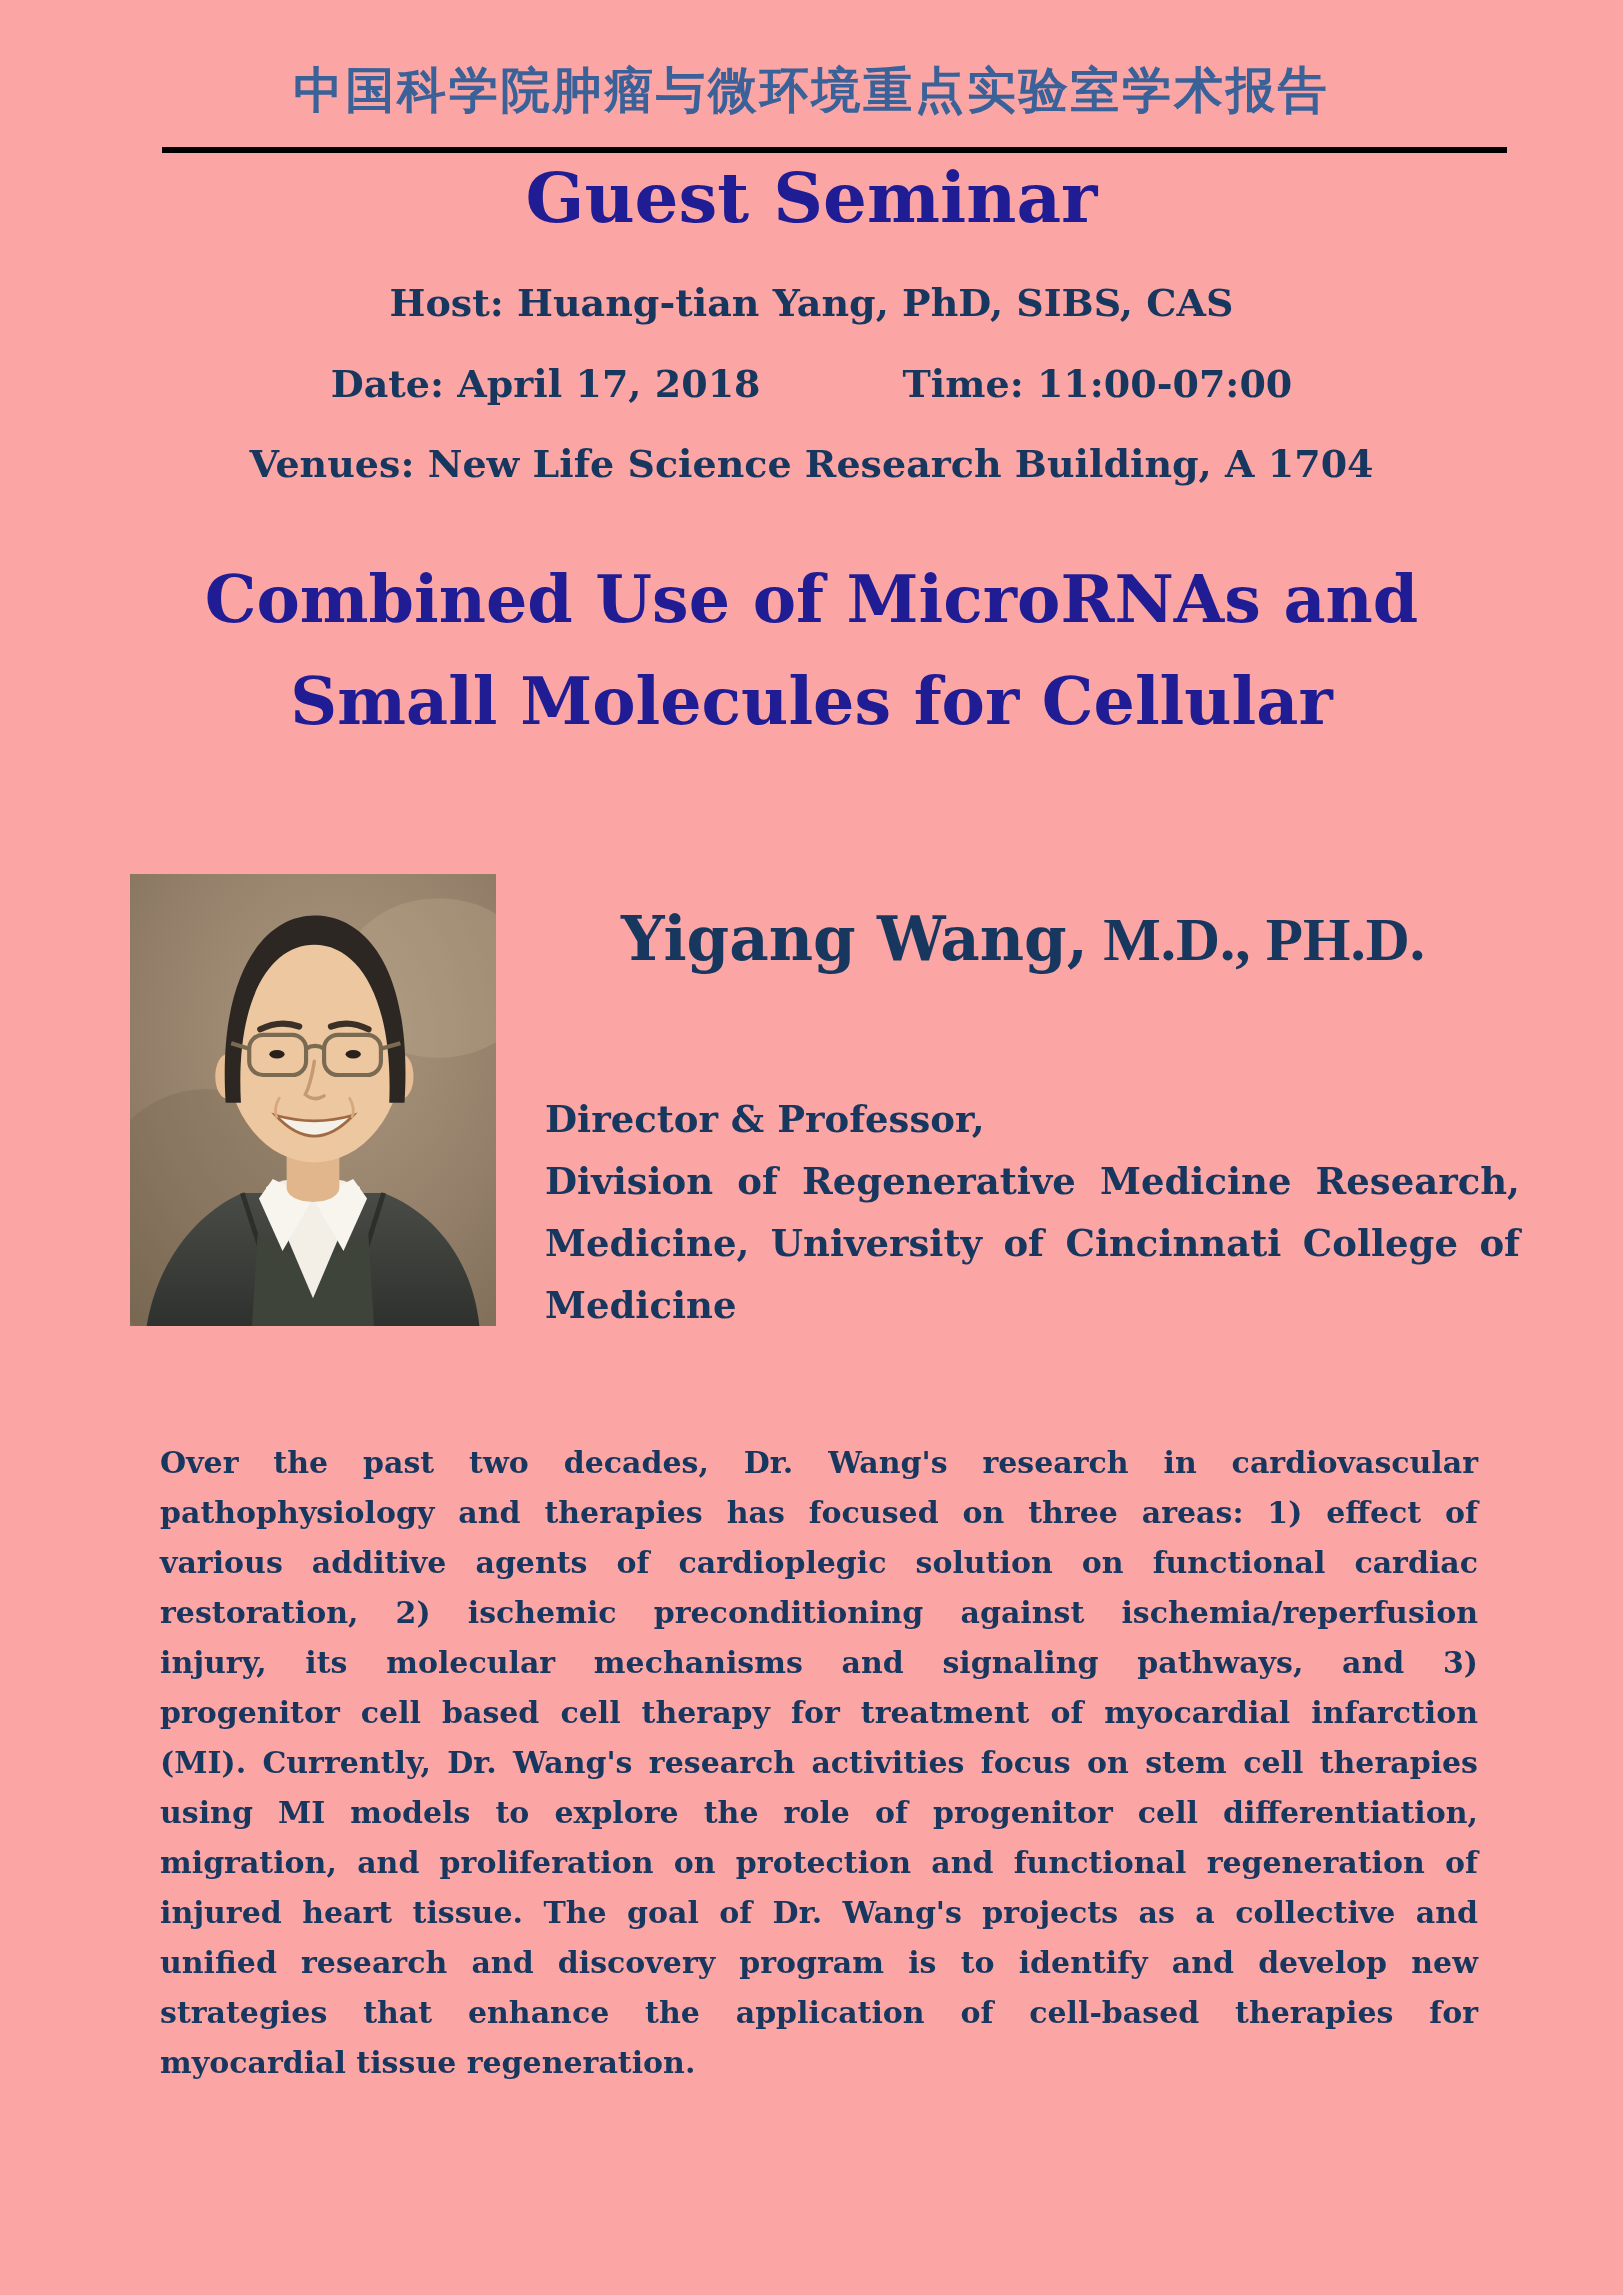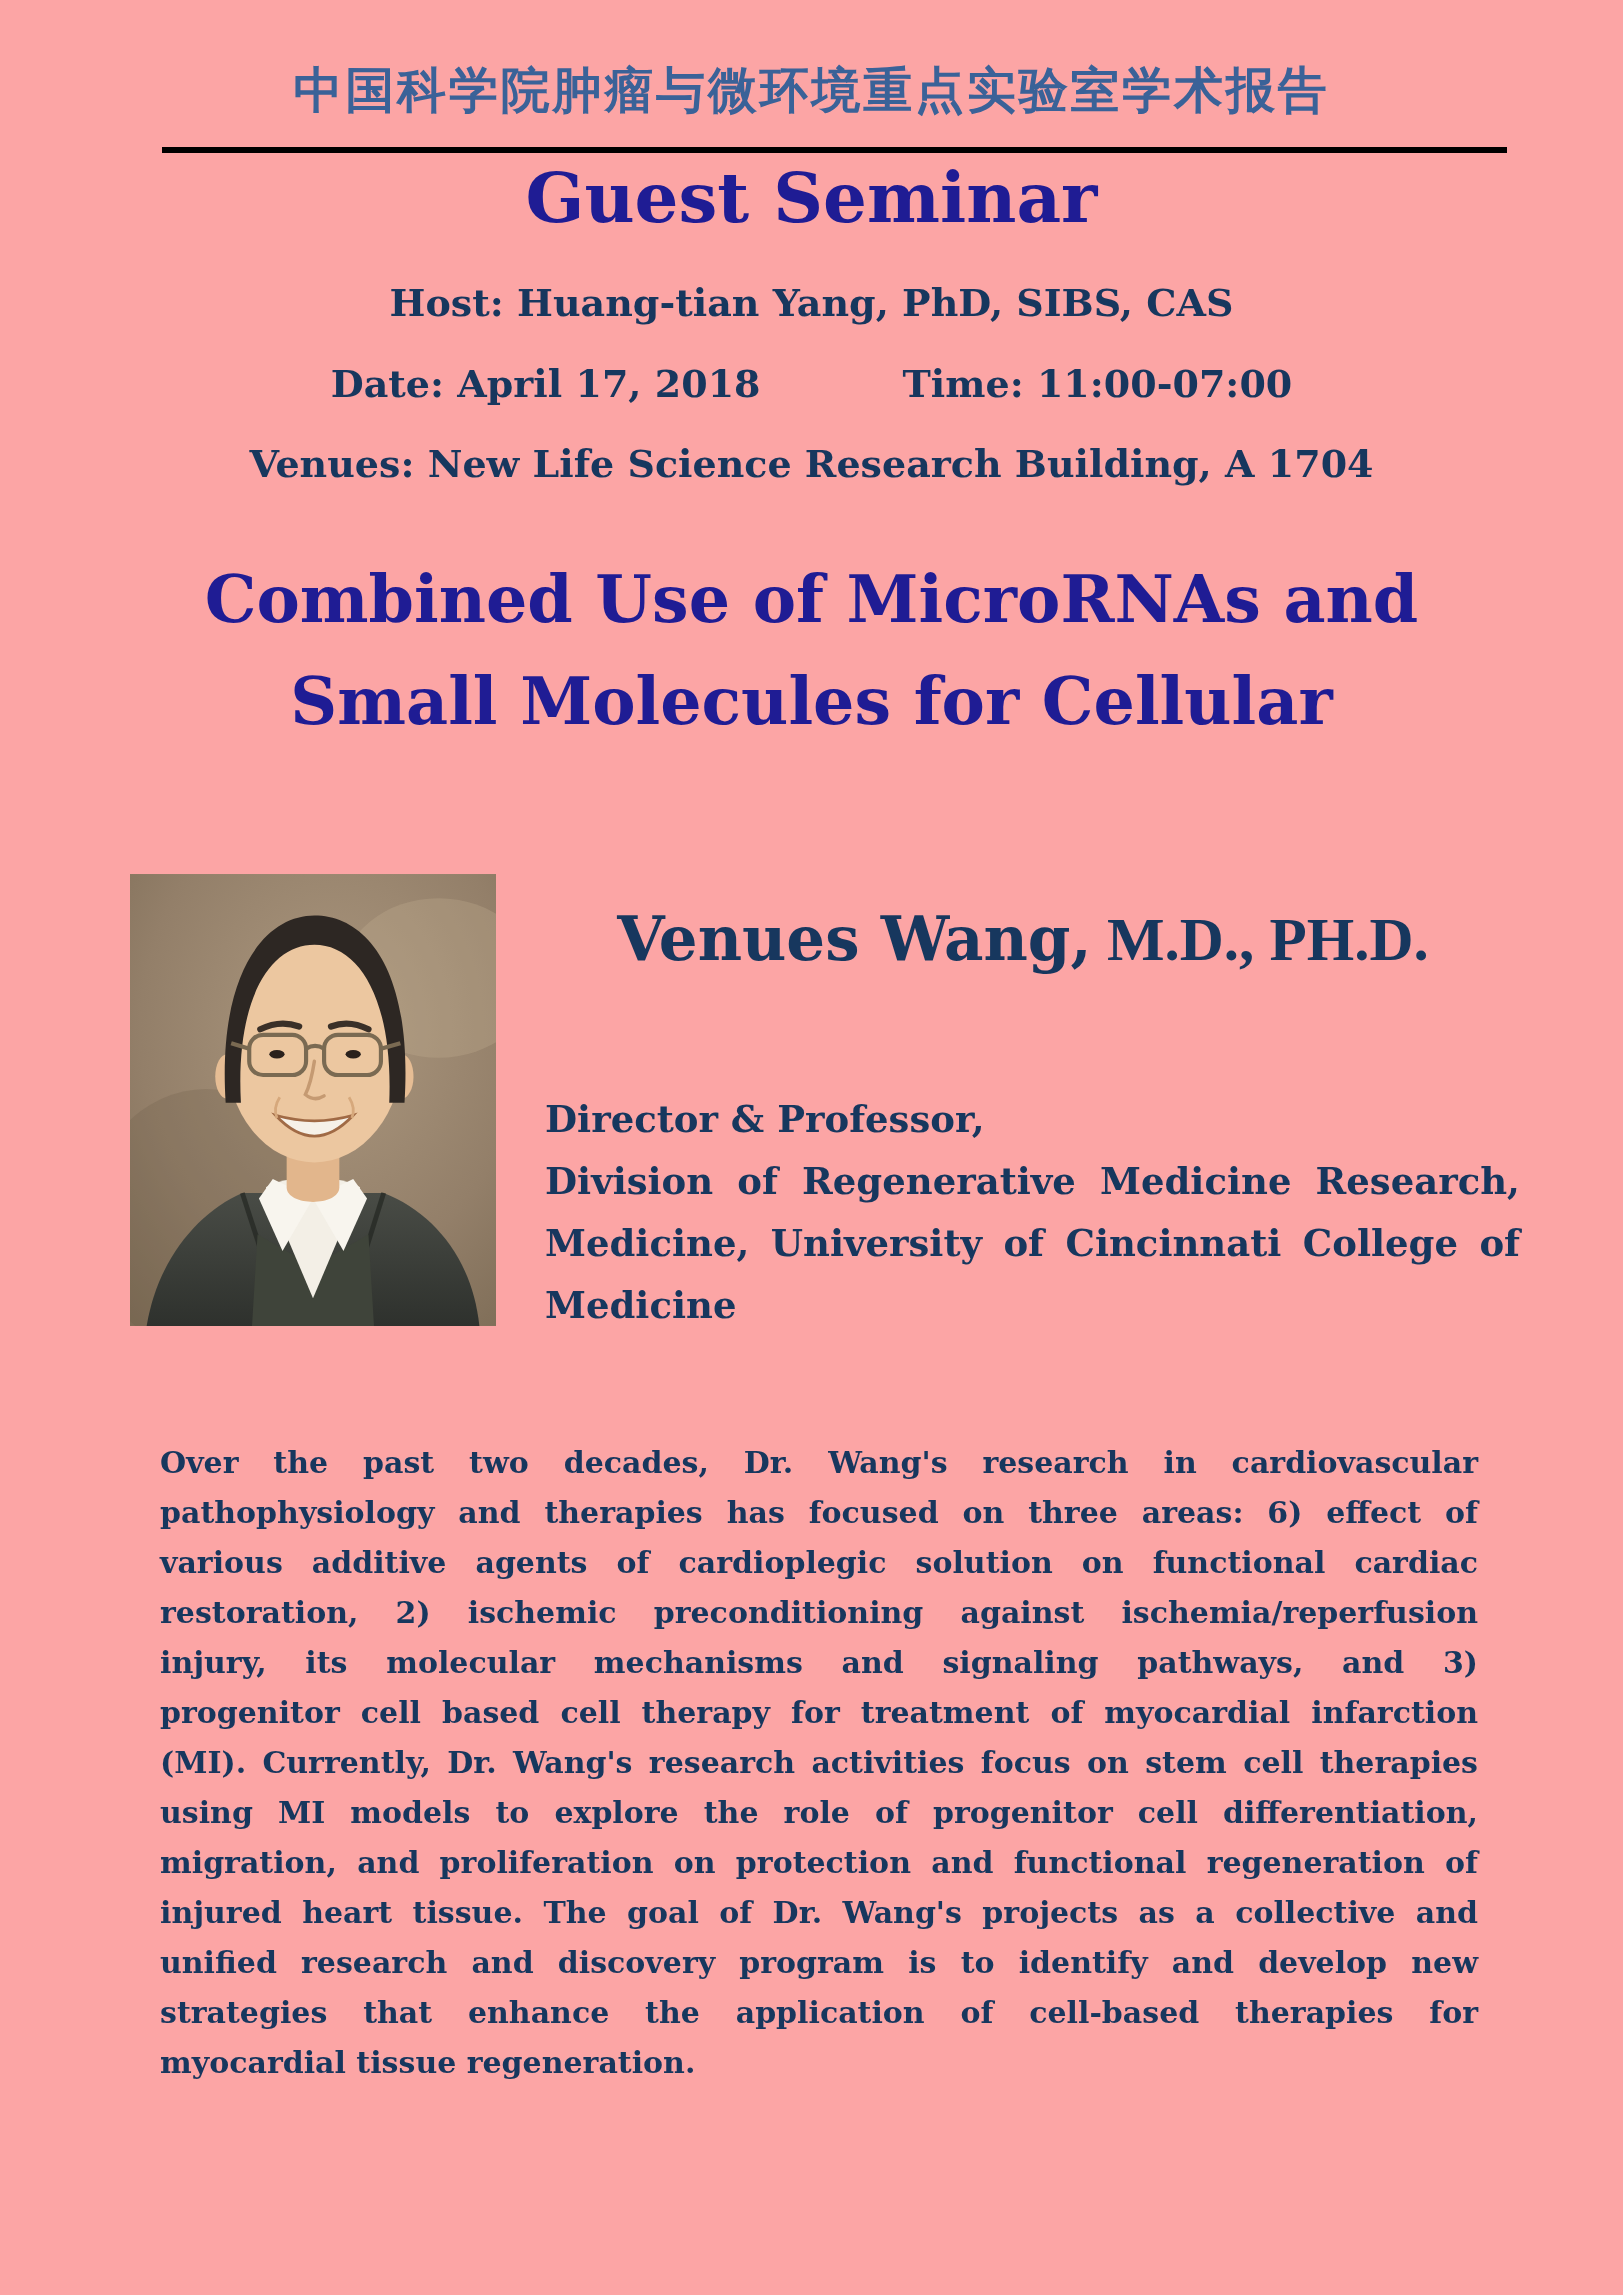--- a/index.html
+++ b/index.html
@@ -168,32 +168,32 @@
       <ellipse cx="322" cy="260" rx="11" ry="6" fill="#2a211c"></ellipse>
 
       <path d="M266,270 C262,296 258,308 253,318 Q266,329 280,320" stroke="#c59a72" stroke-width="5" fill="none" stroke-linecap="round"></path>
 
       <path d="M210,348 Q266,364 322,348 Q266,408 210,348 Z" fill="#f6f1e8" stroke="#a06a45" stroke-width="4"></path>
       <path d="M216,322 Q206,338 212,352" stroke="#d6a87c" stroke-width="4" fill="none"></path>
       <path d="M316,322 Q326,338 320,352" stroke="#d6a87c" stroke-width="4" fill="none"></path>
     </svg>
   </div>
 
-  <div class="speaker-name"><span>Venues Wang,</span><span class="degrees"> M.D., PH.D.</span></div>
+  <div class="speaker-name"><span>Yigang Wang,</span><span class="degrees"> M.D., PH.D.</span></div>
 
   <div class="affiliation">
     <div class="line">Director &amp; Professor,</div>
     <div class="line jlast">Division of Regenerative Medicine Research,</div>
     <div class="line jlast">Medicine, University of Cincinnati College of</div>
     <div class="line">Medicine</div>
   </div>
 
   <div class="abstract">
     <div class="a-line jlast">Over the past two decades, Dr. Wang's research in cardiovascular</div>
-    <div class="a-line jlast">pathophysiology and therapies has focused on three areas: 6) effect of</div>
+    <div class="a-line jlast">pathophysiology and therapies has focused on three areas: 1) effect of</div>
     <div class="a-line jlast">various additive agents of cardioplegic solution on functional cardiac</div>
     <div class="a-line jlast">restoration, 2) ischemic preconditioning against ischemia/reperfusion</div>
     <div class="a-line jlast">injury, its molecular mechanisms and signaling pathways, and 3)</div>
     <div class="a-line jlast">progenitor cell based cell therapy for treatment of myocardial infarction</div>
     <div class="a-line jlast">(MI). Currently, Dr. Wang's research activities focus on stem cell therapies</div>
     <div class="a-line jlast">using MI models to explore the role of progenitor cell differentiation,</div>
     <div class="a-line jlast">migration, and proliferation on protection and functional regeneration of</div>
     <div class="a-line jlast">injured heart tissue. The goal of Dr. Wang's projects as a collective and</div>
     <div class="a-line jlast">unified research and discovery program is to identify and develop new</div>
     <div class="a-line jlast">strategies that enhance the application of cell-based therapies for</div>

